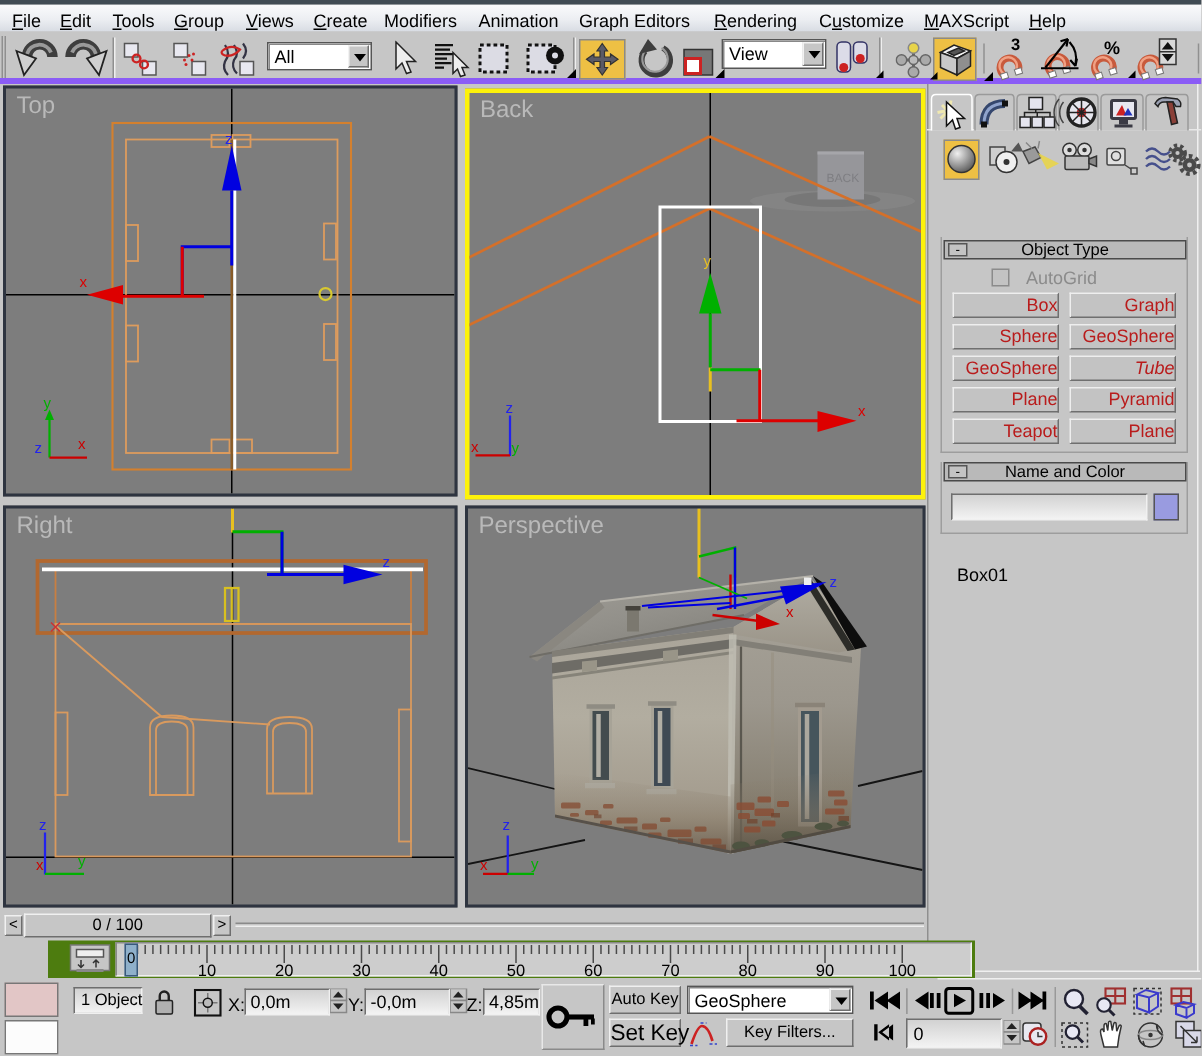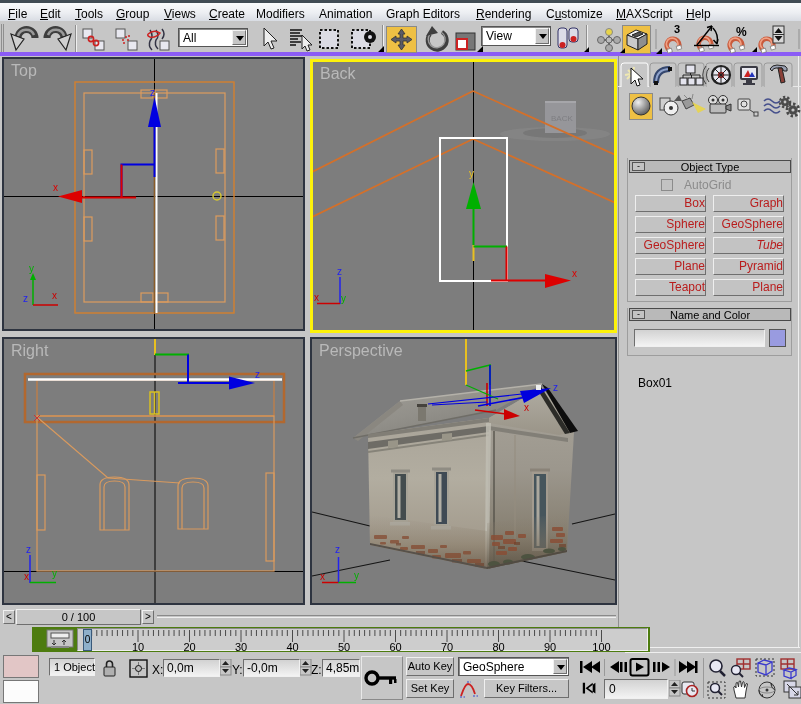--- a/index.html
+++ b/index.html
@@ -658,21 +658,21 @@
   <div class="abs sunken f12" style="left:243px; top:7px; width:57px; height:18px;">
       <span style="position:absolute;left:3px;top:1px;">-0,0m</span>
     </div>
   <div class="abs f12" style="left:311px; top:11px;">Z:</div>
   <div class="abs sunken f12" style="left:322px; top:7px; width:38px; height:18px;">
       <span style="position:absolute;left:3px;top:1px;">4,85m</span>
     </div>
 
 
   <div class="abs raised" style="left:406px; top:5px; width:48px; height:19px; text-align:center; line-height:17px; font-size:11px;">Auto Key</div>
-  <div class="abs raised" style="left:406px; top:27px; width:48px; height:19px; text-align:center; line-height:17px; font-size:11px;">Set Key</div>
+  <div class="abs raised" style="left:406px; top:27px; width:48px; height:19px; text-align:center; line-height:17px; font-size:15px;">Set Key</div>
   <div class="combo" style="left:458px; top:5px; width:111px; height:19px;">
     <div class="txt">GeoSphere</div>
       <div class="btn"></div>
   </div>
   <div class="abs raised" style="left:484px; top:27px; width:85px; height:19px; text-align:center; line-height:17px; font-size:11px;">Key Filters...</div>
 
   <svg class="abs" style="left:100px;top:7px" width="50" height="20" viewBox="0 0 50 20">
     <rect x="4" y="8" width="11" height="9" rx="1" fill="#b0b0b0" stroke="#222"></rect>
     <path d="M6.5 8 V5 a3 3 0 0 1 6 0 V8" fill="none" stroke="#222" stroke-width="1.6"></path>
     <rect x="30" y="1" width="17" height="17" fill="none" stroke="#111" stroke-width="1.4"></rect>

